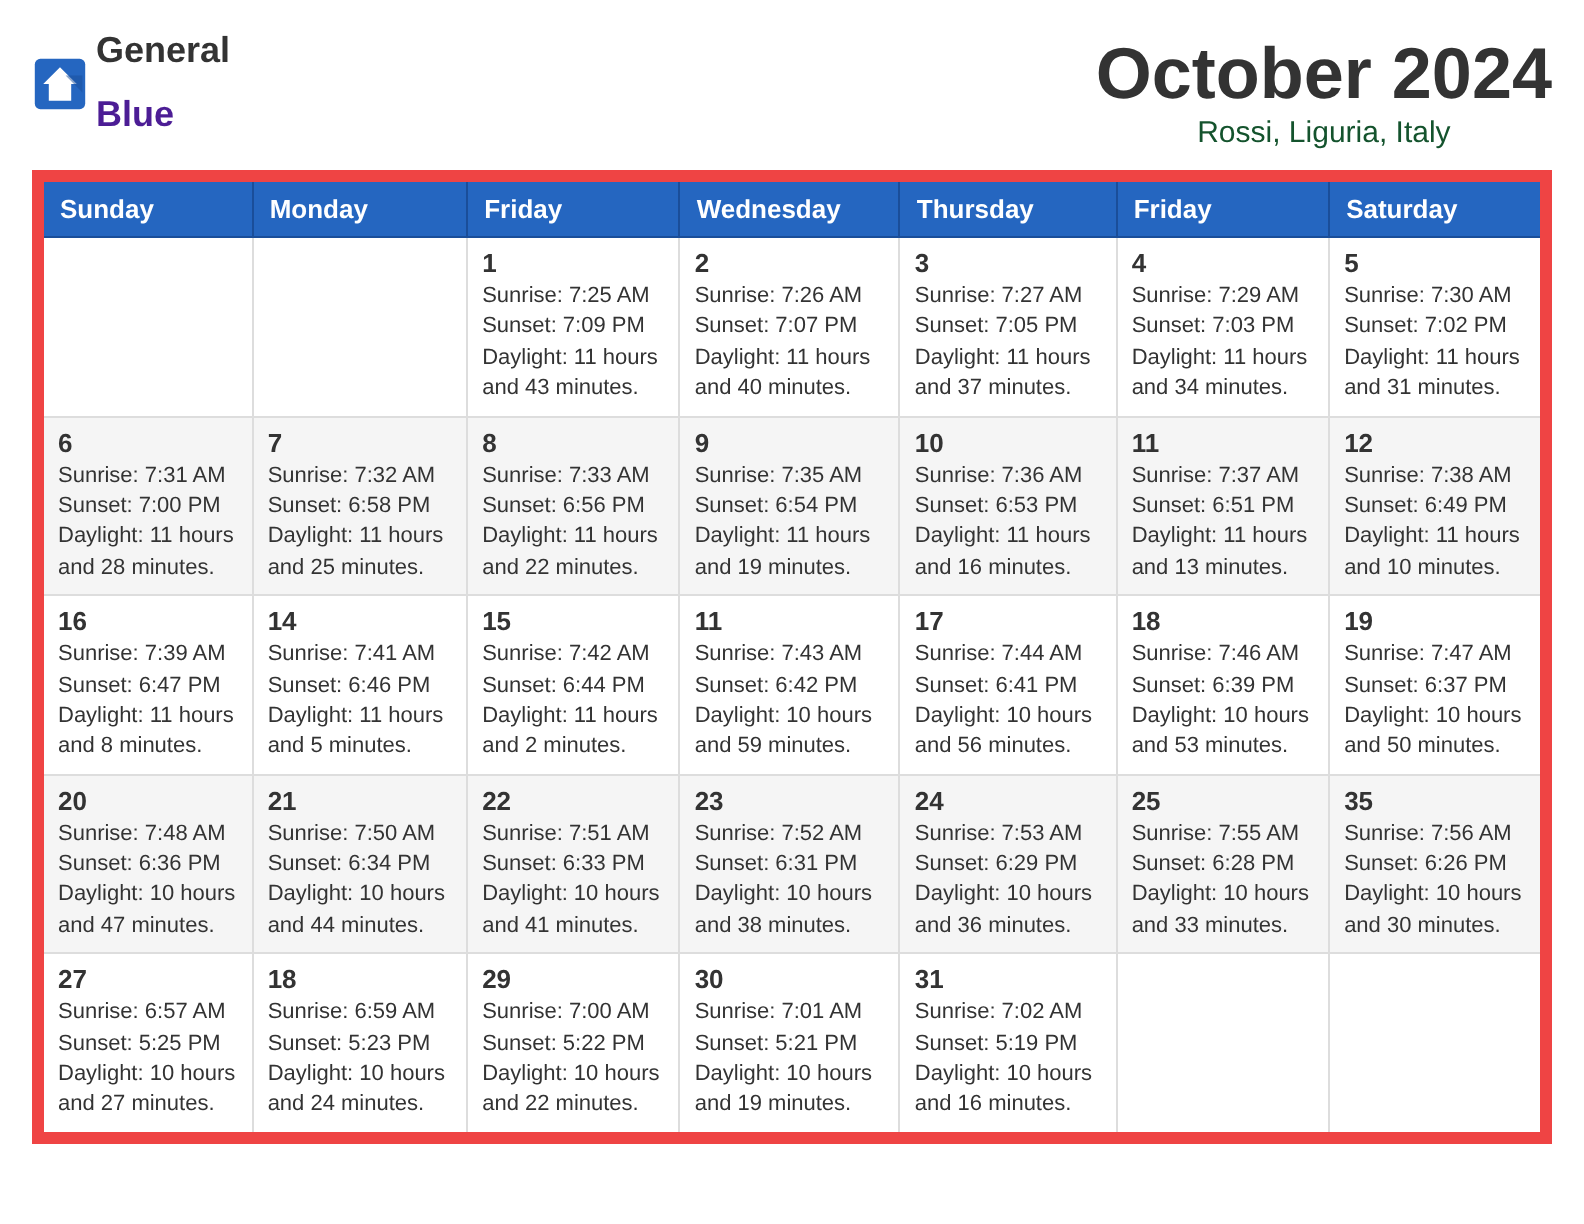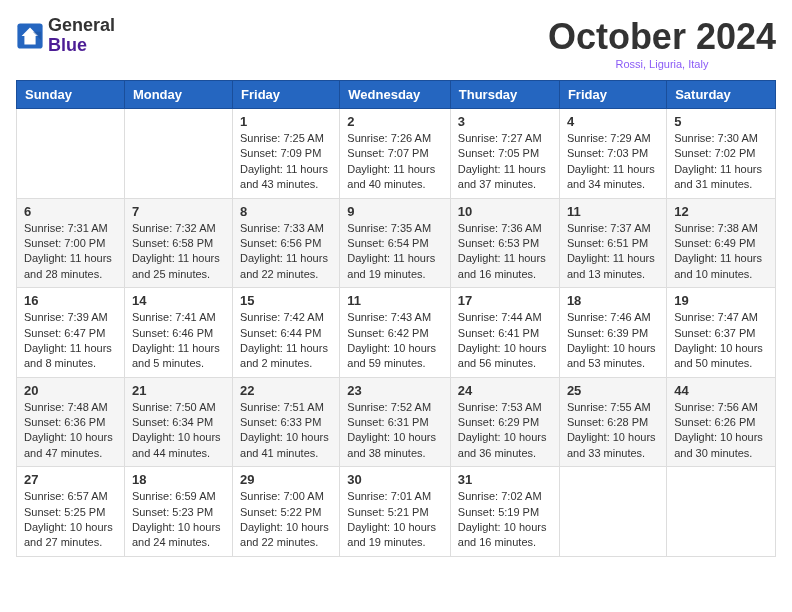--- a/index.html
+++ b/index.html
@@ -17,20 +17,21 @@
       margin-bottom: 10px;
     }
     .logo {
       display: flex;
       align-items: center;
     }
     .logo-text {
       display: flex;
       flex-direction: column;
       line-height: 1.1;
+      gap: 12px;
     }
     .logo-general {
       font-size: 18px;
       font-weight: bold;
       color: #333;
     }
     .logo-blue {
       font-size: 18px;
       font-weight: bold;
       color: #4c1d95;
@@ -42,27 +43,27 @@
     }
     .title-section {
       text-align: center;
     }
     .month-title {
       font-size: 36px;
       font-weight: bold;
       color: #333;
     }
     .location {
-      font-size: 11px;
-      color: #8b5cf6;
+      font-size: 15px;
+      color: #14532d;
     }
     .calendar {
       width: 100%;
       border-collapse: collapse;
-      border: 1px solid #ef4444;
+      border: 6px solid #ef4444;
     }
     .calendar th {
       background: #2566c0;
       color: #fff;
       font-size: 13px;
       font-weight: bold;
       padding: 6px 8px;
       text-align: left;
       border: 1px solid #1a4e9a;
     }
@@ -229,21 +230,21 @@
         </td>
         <td>
           <span class="day-number">24</span>
           <div class="cell-content">Sunrise: 7:53 AM<br>Sunset: 6:29 PM<br>Daylight: 10 hours and 36 minutes.</div>
         </td>
         <td>
           <span class="day-number">25</span>
           <div class="cell-content">Sunrise: 7:55 AM<br>Sunset: 6:28 PM<br>Daylight: 10 hours and 33 minutes.</div>
         </td>
         <td>
-          <span class="day-number">44</span>
+          <span class="day-number">35</span>
           <div class="cell-content">Sunrise: 7:56 AM<br>Sunset: 6:26 PM<br>Daylight: 10 hours and 30 minutes.</div>
         </td>
       </tr>
       <tr>
         <td>
           <span class="day-number">27</span>
           <div class="cell-content">Sunrise: 6:57 AM<br>Sunset: 5:25 PM<br>Daylight: 10 hours and 27 minutes.</div>
         </td>
         <td>
           <span class="day-number">18</span>

